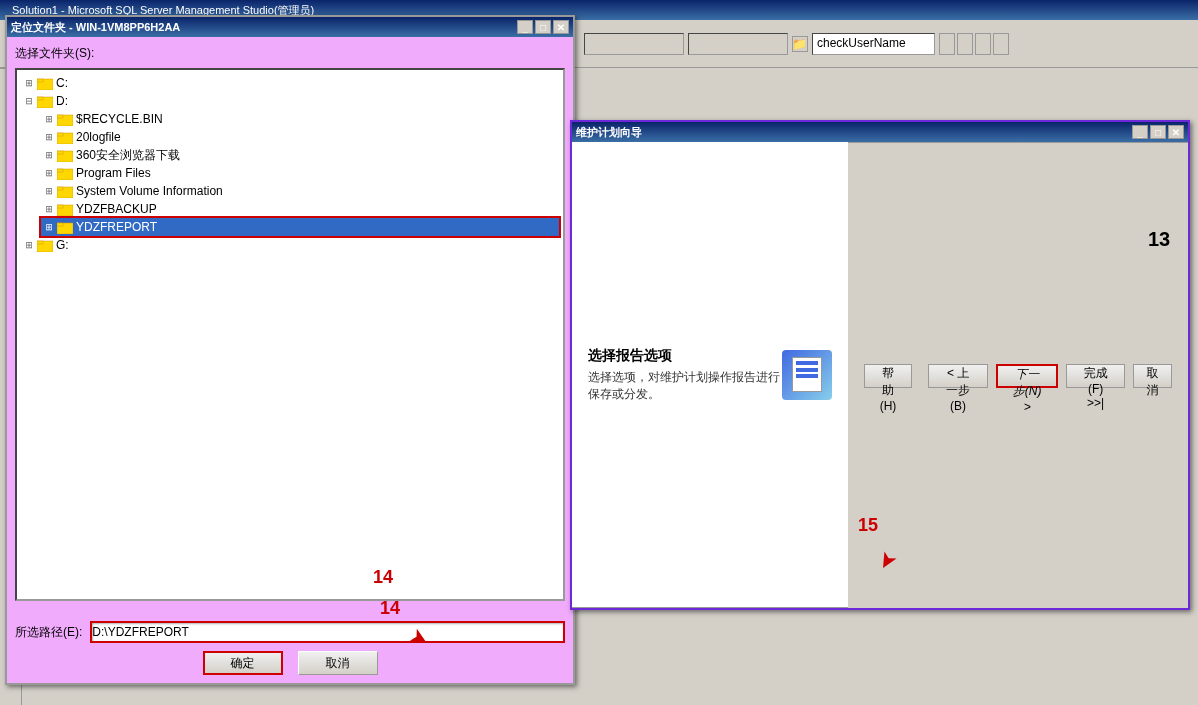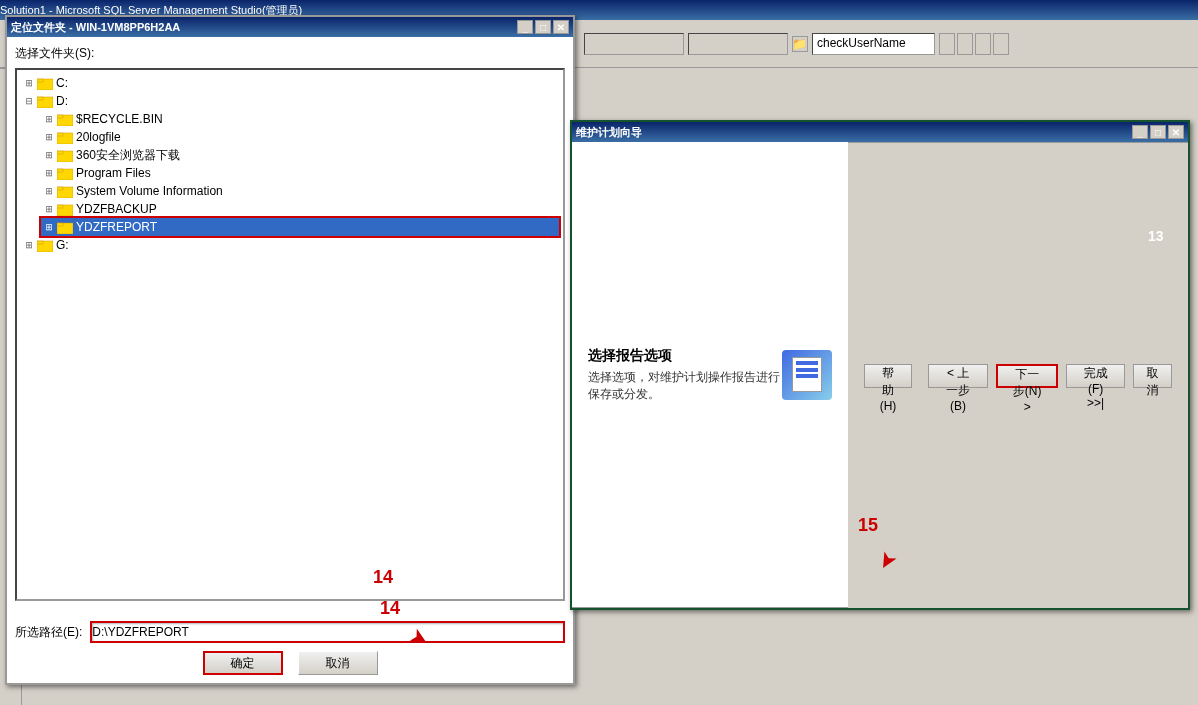--- a/index.html
+++ b/index.html
@@ -21,41 +21,41 @@
       height: 705px;
       background: #d4d0c8;
     }
 
     .ssms-titlebar {
       background: linear-gradient(to bottom, #0a246a, #3a6ea5);
       color: white;
       height: 20px;
       display: flex;
       align-items: center;
-      padding: 0 0;
+      padding: 0 12px;
       font-size: 11px;
     }
 
     .ssms-toolbar {
       background: #d4d0c8;
       height: 48px;
       border-bottom: 1px solid #999;
       display: flex;
       align-items: center;
       padding: 2px 4px;
     }
 
     
     .folder-dialog {
       position: absolute;
       top: 15px;
       left: 5px;
       width: 570px;
       height: 670px;
-      background: #ffffff;
+      background: #f0abfc;
       border: 2px solid #999;
       box-shadow: 2px 2px 5px rgba(0,0,0,0.5);
     }
 
     .folder-dialog-titlebar {
       background: linear-gradient(to bottom, #0a246a, #3a6ea5);
       color: white;
       height: 20px;
       display: flex;
       align-items: center;
@@ -201,21 +201,21 @@
     }
 
     
     .wizard-dialog {
       position: absolute;
       top: 120px;
       left: 570px;
       width: 620px;
       height: 490px;
       background: #0f766e;
-      border: 2px solid #14532d;
+      border: 2px solid #6d28d9;
       box-shadow: 2px 2px 5px rgba(0,0,0,0.5);
     }
 
     .wizard-titlebar {
       background: linear-gradient(to bottom, #0a246a, #3a6ea5);
       color: white;
       height: 20px;
       display: flex;
       align-items: center;
       justify-content: space-between;
@@ -338,20 +338,21 @@
       padding: 0 12px;
       background: linear-gradient(to bottom, #f0f0f0, #d4d0c8);
       border: 1px solid #999;
       cursor: pointer;
       font-size: 12px;
       font-family: "SimSun", sans-serif;
     }
 
     .footer-btn.primary {
       border: 2px solid #cc0000;
+      font-style: italic;
     }
 
     .footer-spacer {
       flex: 1;
     }
 
     
     .tree-container::-webkit-scrollbar {
       width: 16px;
     }
@@ -574,21 +575,21 @@
       <button class="footer-btn">帮助(H)</button>
       <div class="footer-spacer"></div>
       <button class="footer-btn">&lt; 上一步(B)</button>
       <button class="footer-btn primary">下一步(N) &gt;</button>
       <button class="footer-btn">完成(F) &gt;&gt;|</button>
       <button class="footer-btn">取消</button>
     </div>
   </div>
 </div>
 
-<div style="position:absolute; top:228px; left:1148px; color:#ffffff; font-size:14px; font-weight:bold; font-family:Arial;">13</div>
+<div style="position:absolute; top:228px; left:1148px; color:#000000; font-size:20px; font-weight:bold; font-family:Arial;">13</div>
 
 <div style="position:absolute; top:598px; left:380px; color:#cc0000; font-size:18px; font-weight:bold; font-family:Arial;">14</div>
 
 <div style="position:absolute; top:515px; left:858px; color:#cc0000; font-size:18px; font-weight:bold; font-family:Arial;">15</div>
 
 <div style="position:absolute; top:625px; left:410px; color:#cc0000; font-size:22px; font-family:Arial; transform:rotate(30deg);">➤</div>
 
 <div style="position:absolute; top:548px; left:878px; color:#cc0000; font-size:22px; font-family:Arial; transform:rotate(120deg);">➤</div>
 
 </body></html>

